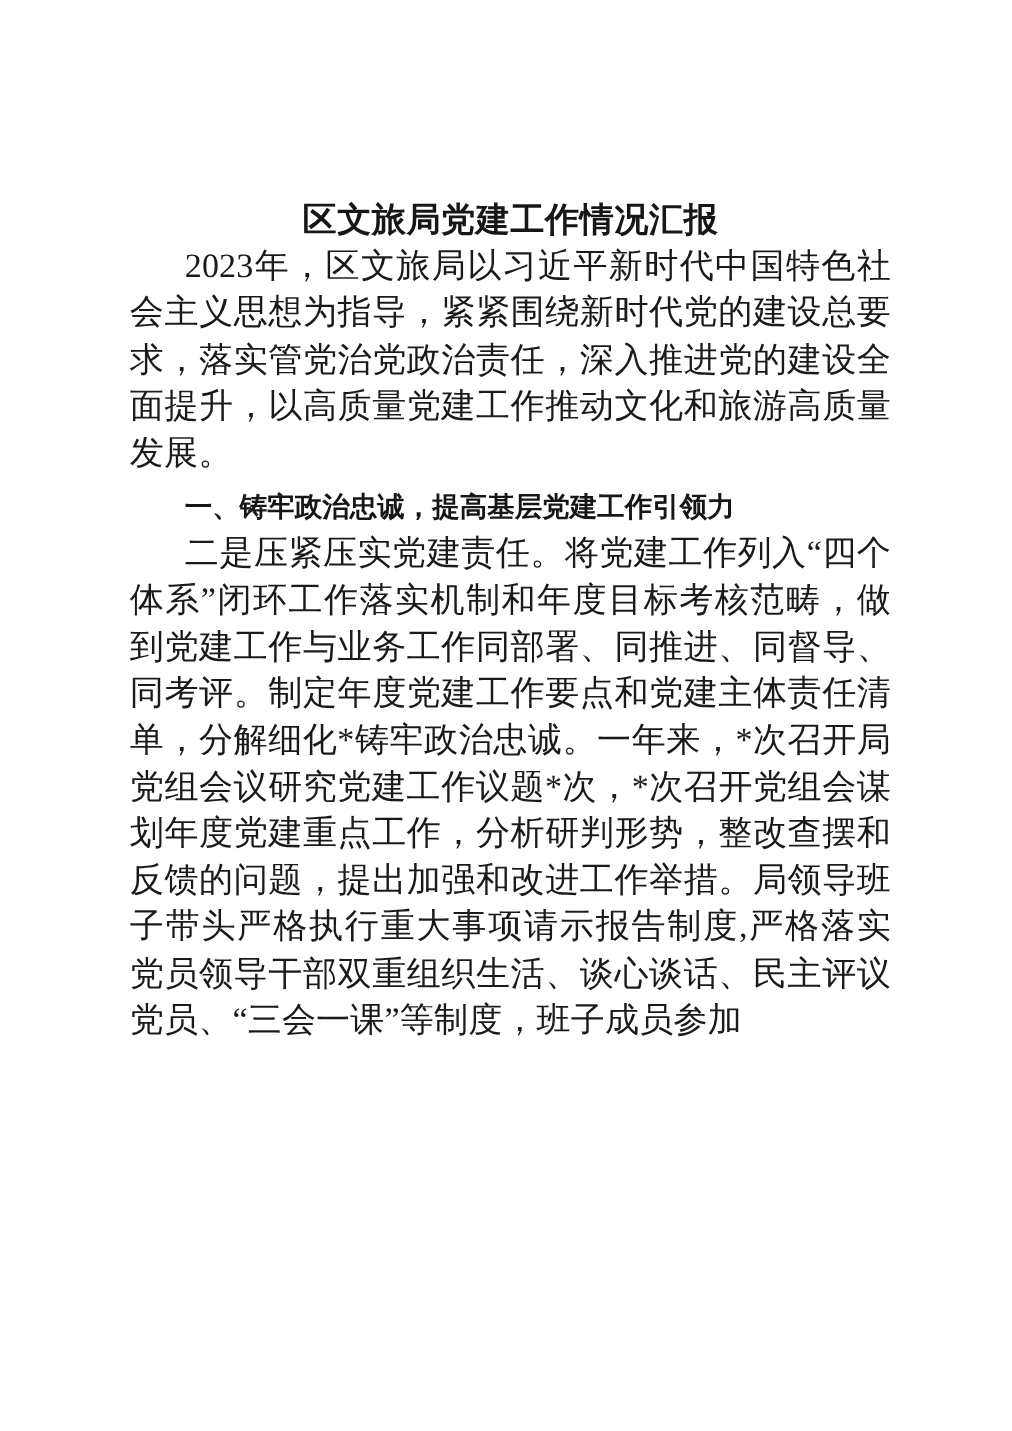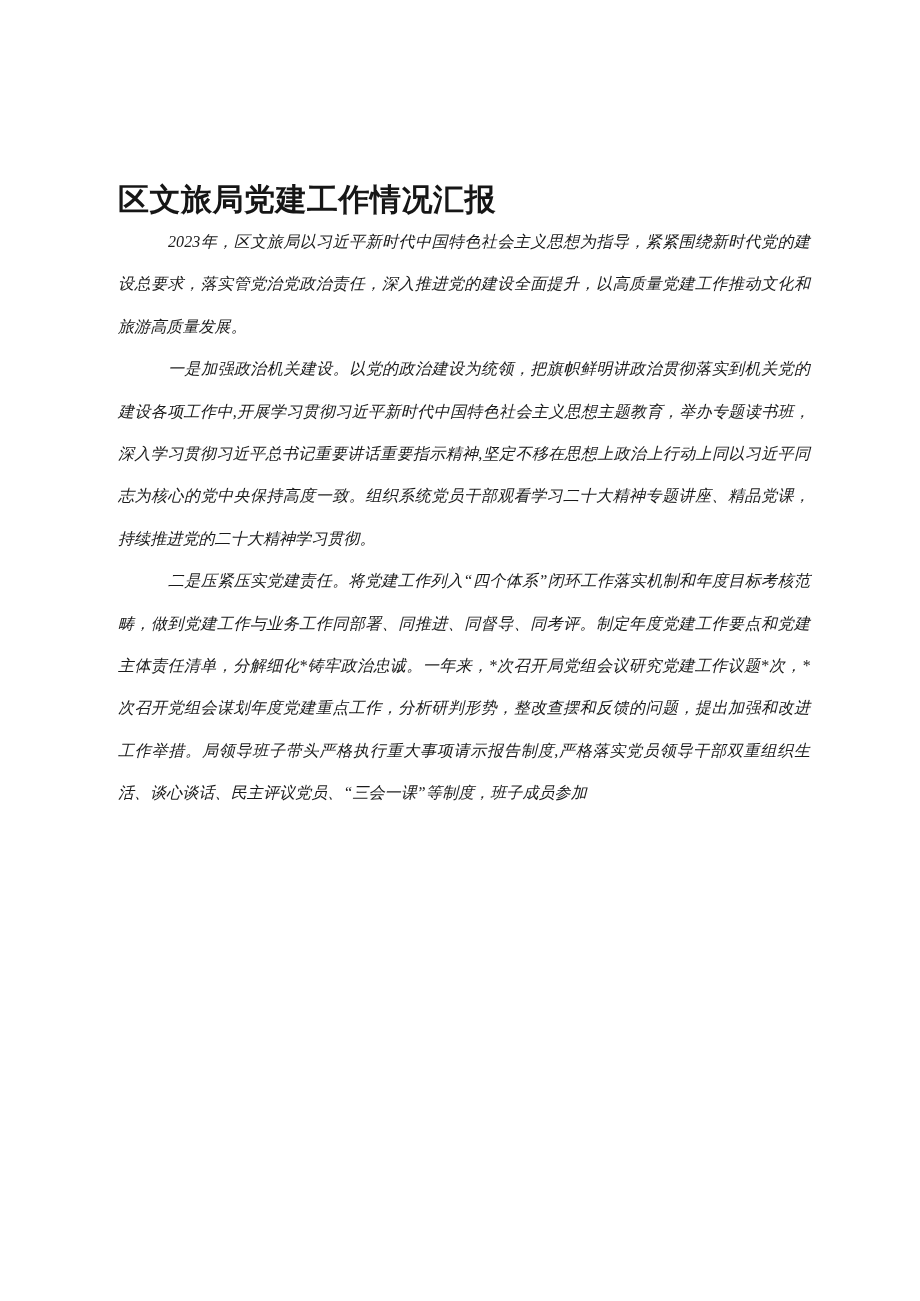--- a/index.html
+++ b/index.html
@@ -25,21 +25,21 @@
     width: 692px;
   }
 
   
   .doc-title {
     font-family: "Liberation Sans", "DejaVu Sans", sans-serif;
     font-weight: 700;
     font-size: 31px;
     line-height: 42px;
     color: #161616;
-    text-align: left;
+    text-align: center;
     letter-spacing: 0.5px;
     margin: 0;
     padding-top: 179px;
     white-space: nowrap;
   }
 
   
   .section-heading {
     font-family: "Liberation Sans", "DejaVu Sans", sans-serif;
     font-weight: 700;
@@ -48,43 +48,42 @@
     color: #161616;
     margin: 0;
     text-indent: 50px;
     letter-spacing: 0px;
     white-space: nowrap;
   }
 
   
   .body-para {
     font-family: "Liberation Serif", "DejaVu Serif", serif;
-    font-size: 16px;
+    font-size: 31px;
     line-height: 42.4px;
     color: #1a1a1a;
     margin: 0;
     text-indent: 50px;
     text-align: justify;
     text-justify: inter-ideograph;
     letter-spacing: 0.1px;
     word-break: break-all;
-    font-style: italic;
   }
 
   .heading-gap-top { margin-top: 7px; }
 </style>
 </head>
 <body>
 
 <div class="page">
   <div class="doc-body">
 
     <h1 class="doc-title" id="title-el">区文旅局党建工作情况汇报</h1>
 
     <p class="body-para">2023年，区文旅局以习近平新时代中国特色社会主义思想为指导，紧紧围绕新时代党的建设总要求，落实管党治党政治责任，深入推进党的建设全面提升，以高质量党建工作推动文化和旅游高质量发展。</p>
 
+    <h2 class="section-heading heading-gap-top">一、铸牢政治忠诚，提高基层党建工作引领力</h2>
 
-    <p class="body-para">一是加强政治机关建设。以党的政治建设为统领，把旗帜鲜明讲政治贯彻落实到机关党的建设各项工作中,开展学习贯彻习近平新时代中国特色社会主义思想主题教育，举办专题读书班，深入学习贯彻习近平总书记重要讲话重要指示精神,坚定不移在思想上政治上行动上同以习近平同志为核心的党中央保持高度一致。组织系统党员干部观看学习二十大精神专题讲座、精品党课，持续推进党的二十大精神学习贯彻。</p>
 
     <p class="body-para">二是压紧压实党建责任。将党建工作列入“四个体系”闭环工作落实机制和年度目标考核范畴，做到党建工作与业务工作同部署、同推进、同督导、同考评。制定年度党建工作要点和党建主体责任清单，分解细化*铸牢政治忠诚。一年来，*次召开局党组会议研究党建工作议题*次，*次召开党组会谋划年度党建重点工作，分析研判形势，整改查摆和反馈的问题，提出加强和改进工作举措。局领导班子带头严格执行重大事项请示报告制度,严格落实党员领导干部双重组织生活、谈心谈话、民主评议党员、“三会一课”等制度，班子成员参加</p>
 
   </div>
 </div>
 
 </body></html>

